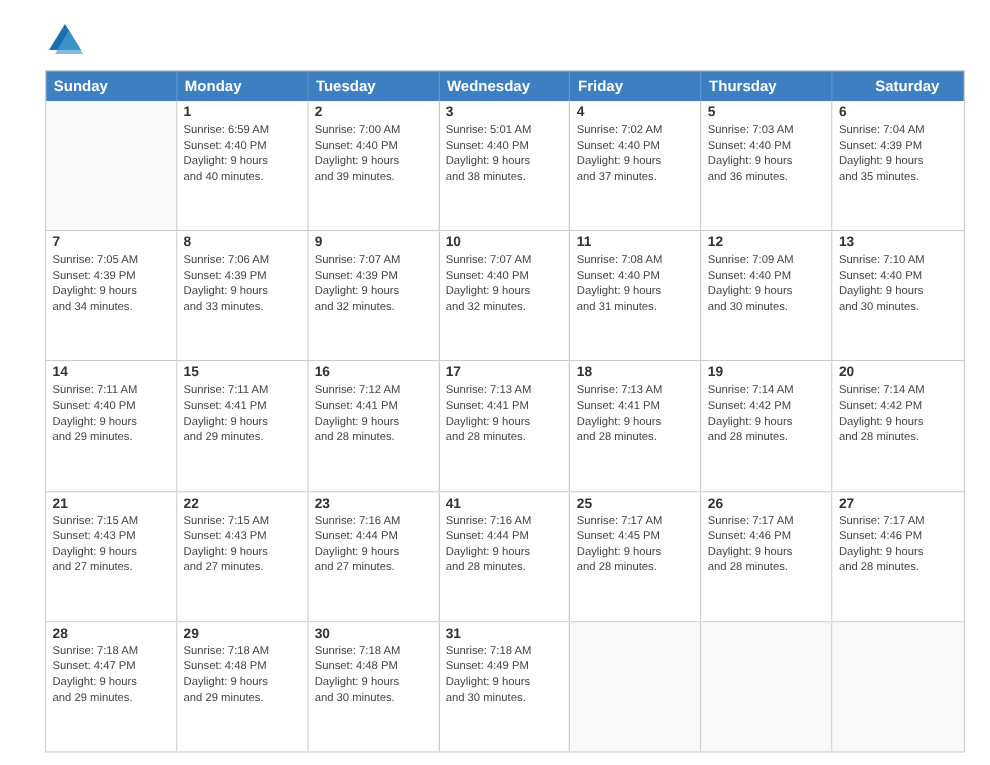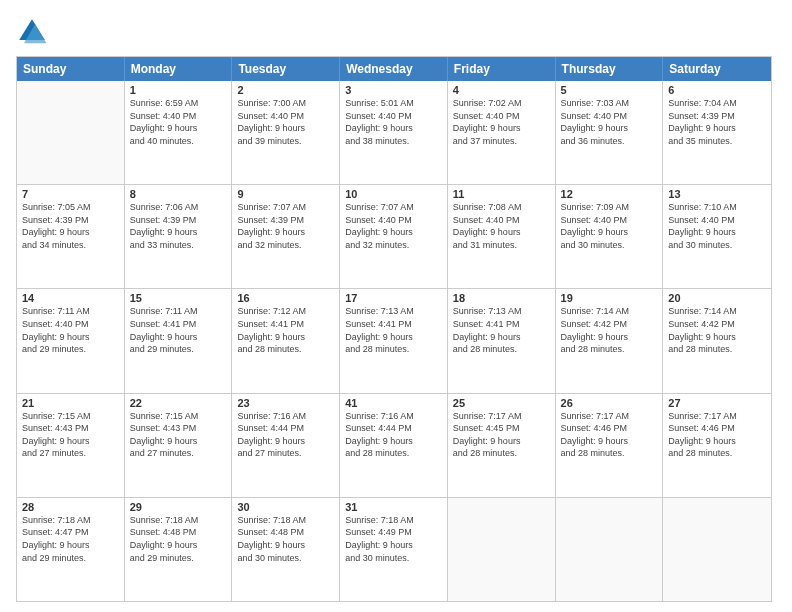--- a/index.html
+++ b/index.html
@@ -6,21 +6,21 @@
     body {
       font-family: Arial, sans-serif;
       background: #fff;
       width: 792px;
       height: 612px;
       overflow: hidden;
     }
     .page {
       width: 792px;
       height: 612px;
-      padding: 16px 20px 10px 16px;
+      padding: 16px 20px 10px 36px;
       display: flex;
       flex-direction: column;
     }
     .header {
       display: flex;
       justify-content: space-between;
       align-items: flex-start;
       margin-bottom: 8px;
     }
     .logo {
@@ -65,21 +65,21 @@
       background: #3d7fc1;
     }
     .cal-header-cell {
       color: #fff;
       font-size: 12px;
       font-weight: bold;
       padding: 5px 6px;
       text-align: left;
       border-right: 1px solid #5a96d4;
     }
-    .cal-header-cell:last-child { border-right: none; }
+    .cal-header-cell:last-child { border-right: none; margin-left: 28px; }
     .cal-body {
       flex: 1;
       display: flex;
       flex-direction: column;
     }
     .cal-row {
       display: grid;
       grid-template-columns: repeat(7, 1fr);
       flex: 1;
       border-top: 1px solid #ccc;

